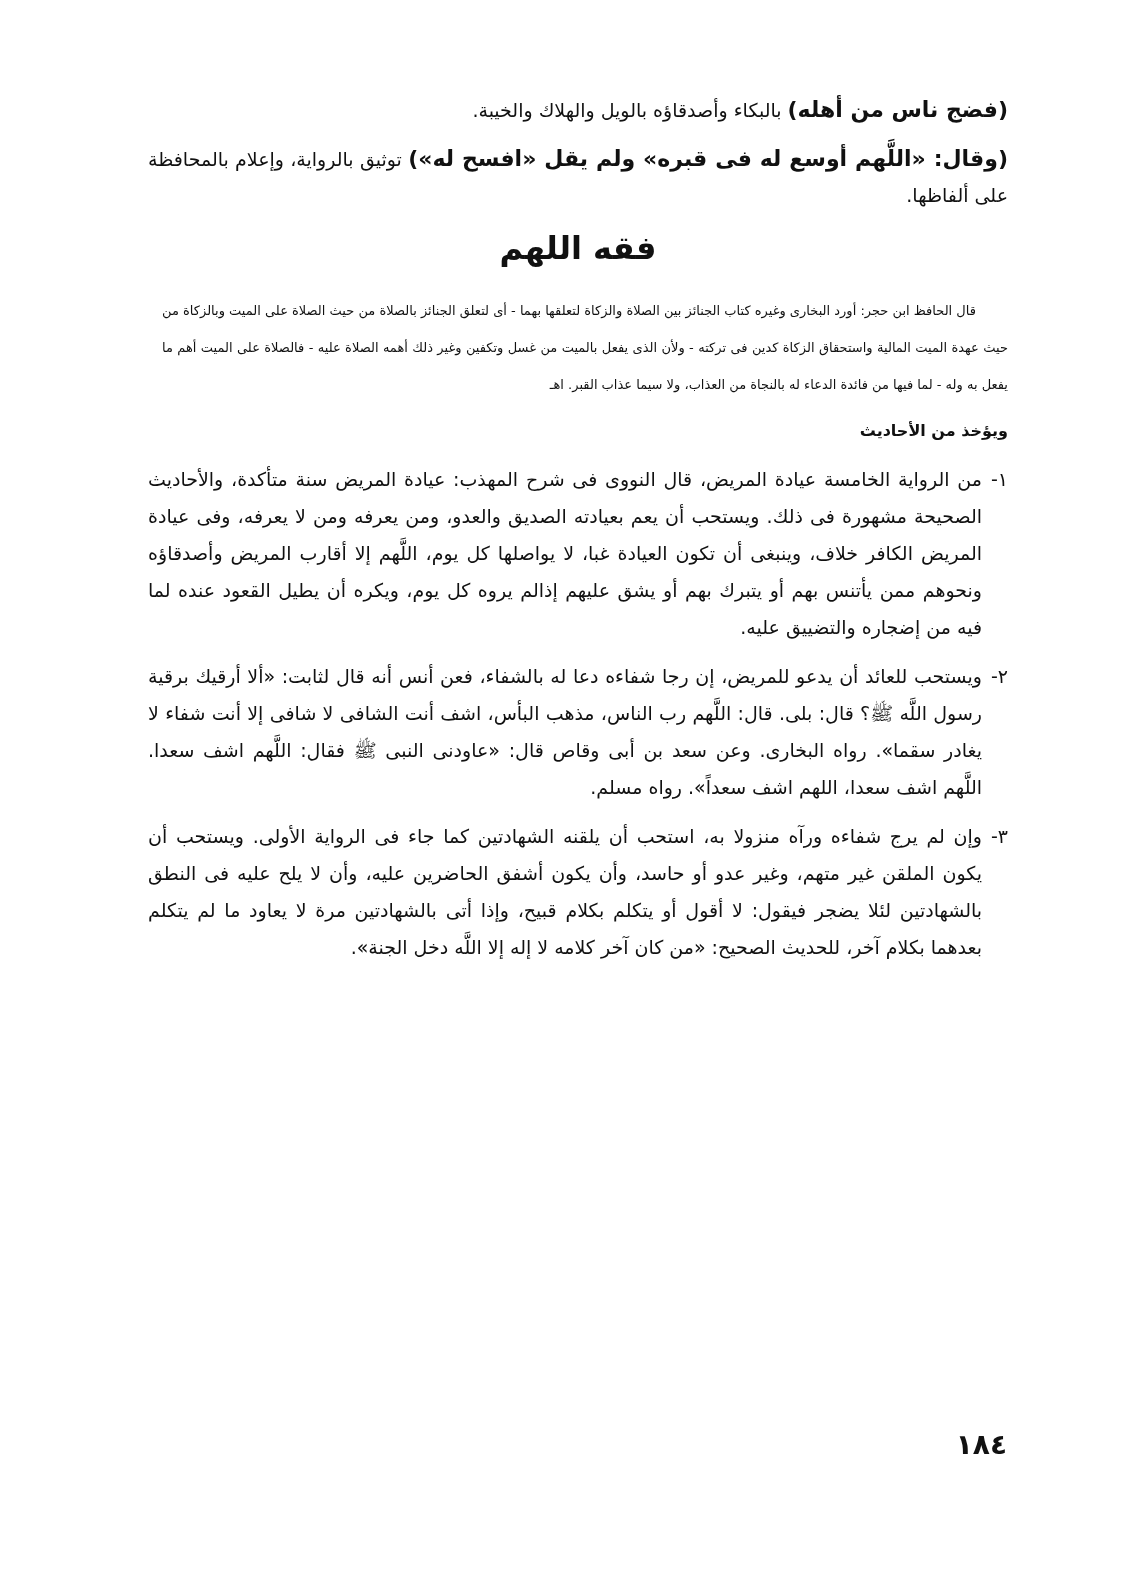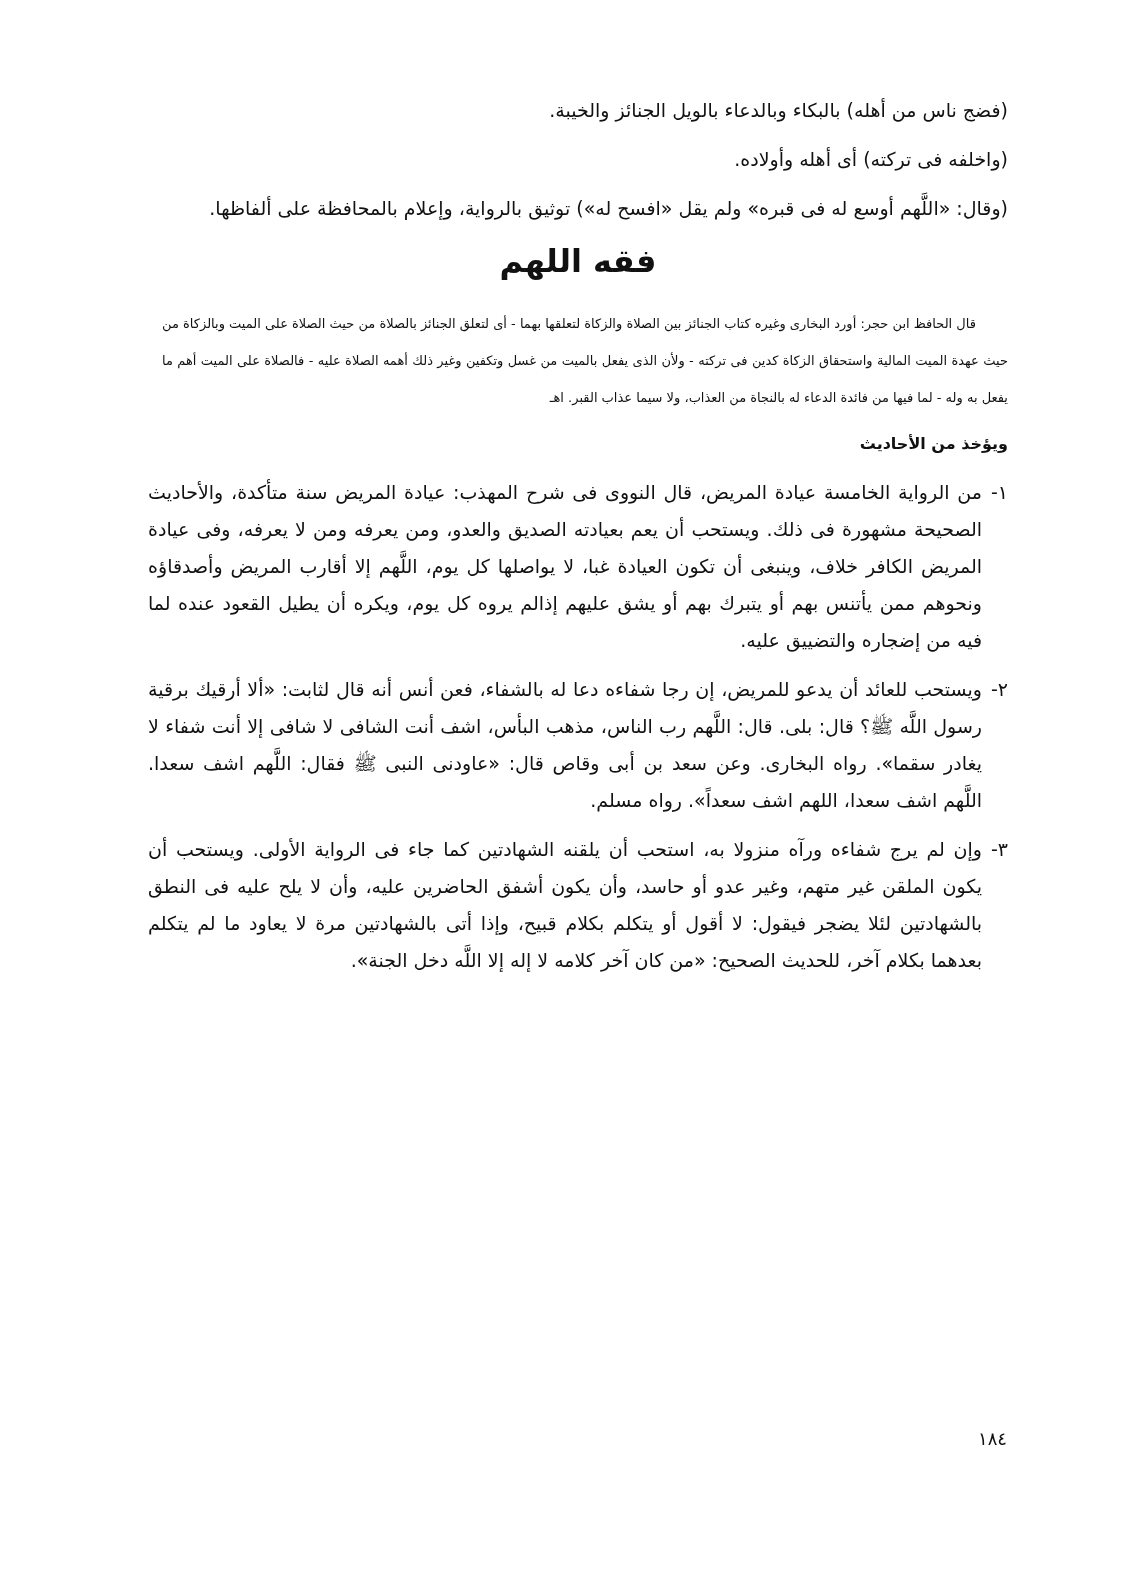--- a/index.html
+++ b/index.html
@@ -23,22 +23,22 @@
       direction: rtl;
       text-align: justify;
     }
     .gloss {
       font-size: 19px;
       line-height: 36px;
       margin: 0 0 13px 0;
       padding-right: 0;
     }
     .gloss .term {
-      font-weight: normal;
-      font-size: 19px;
+      font-weight: bold;
+      font-size: 22px;
     }
     .gloss .expl {
       font-weight: normal;
     }
     .section-title {
       text-align: center;
       font-size: 32px;
       font-weight: bold;
       margin: 12px 0 22px 0;
       line-height: 44px;
@@ -68,35 +68,32 @@
       white-space: nowrap;
     }
     .numbered .body {
       flex: 1 1 auto;
       text-align: justify;
     }
     .page-number {
       position: absolute;
       right: 132px;
       top: 1428px;
-      font-size: 18px;
-      font-weight: normal;
+      font-size: 28px;
+      font-weight: bold;
       direction: rtl;
     }
   </style>
 </head>
 <body>
 
 <div class="page">
 
   <p class="gloss">
-    <span class="term">(فضج ناس من أهله)</span><span class="expl"> بالبكاء وبالدعاء بالويل الجنائز والخيبة.</span>
-  </p>
-  <p class="gloss">
-    <span class="term">(واخلفه فى تركته)</span><span class="expl"> أى أهله وأولاده.</span>
+    <span class="term">(فضج ناس من أهله)</span><span class="expl"> بالبكاء وأصدقاؤه بالويل والهلاك والخيبة.</span>
   </p>
   <p class="gloss">
     <span class="term">(وقال: «اللَّهم أوسع له فى قبره» ولم يقل «افسح له»)</span><span class="expl"> توثيق بالرواية، وإعلام بالمحافظة على ألفاظها.</span>
   </p>
 
   <h2 class="section-title">فقه اللهم</h2>
 
   <p class="para">قال الحافظ ابن حجر: أورد البخارى وغيره كتاب الجنائز بين الصلاة والزكاة لتعلقها بهما - أى لتعلق الجنائز بالصلاة من حيث الصلاة على الميت وبالزكاة من حيث عهدة الميت المالية واستحقاق الزكاة كدين فى تركته - ولأن الذى يفعل بالميت من غسل وتكفين وغير ذلك أهمه الصلاة عليه - فالصلاة على الميت أهم ما يفعل به وله - لما فيها من فائدة الدعاء له بالنجاة من العذاب، ولا سيما عذاب القبر. اهـ</p>
 
   <h3 class="subheading">ويؤخذ من الأحاديث</h3>

